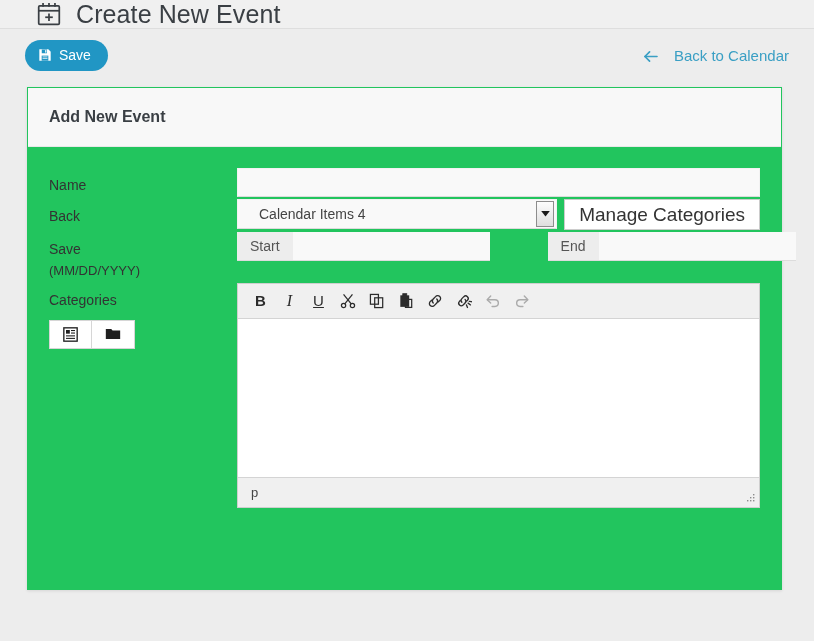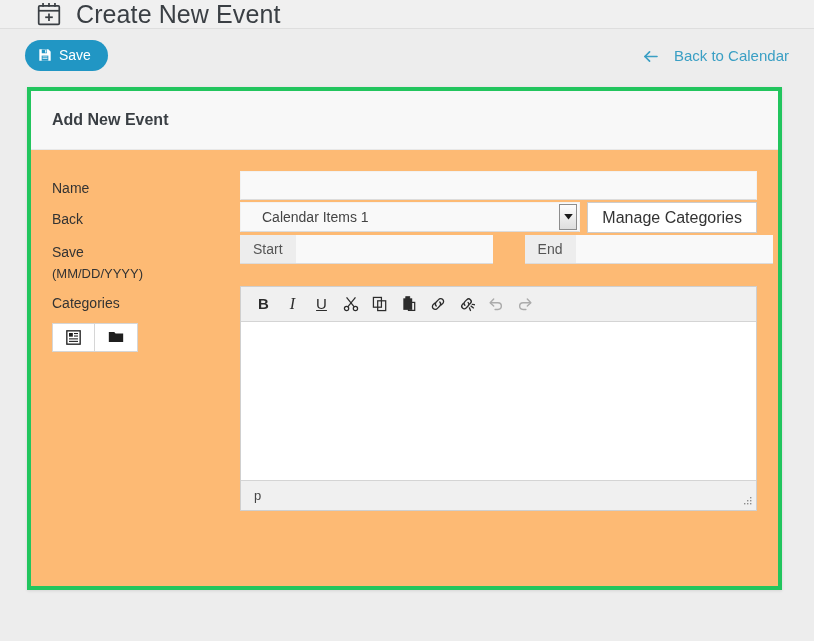--- a/index.html
+++ b/index.html
@@ -63,22 +63,22 @@
     display: inline-flex;
     align-items: center;
     gap: 16px;
     cursor: pointer;
   }
   .back-arrow { width: 15px; height: 13px; display: block; }
 
   
   .card {
     margin: 6px 32px 0 27px;
-    background: #fdba74;
-    border: 4px solid #22c55e;
+    background: #22c55e;
+    border: 1px solid #22c55e;
     box-shadow: 0 1px 3px rgba(0,0,0,.10);
     height: 503px;
   }
   .card-header {
     background: #f8f8f8;
     border-bottom: 1px solid #e8e8e8;
     height: 59px;
     display: flex;
     align-items: center;
     padding-left: 21px;
@@ -146,28 +146,28 @@
     cursor: pointer;
     flex: 0 0 auto;
   }
   .select-arrow-btn svg { display: block; }
   .btn-manage {
     flex: 0 0 auto;
     height: 31px;
     background: #ffffff;
     border: 1px solid #cccccc;
     padding: 0 14px;
-    font-size: 16px;
+    font-size: 19px;
     font-family: "Liberation Sans", sans-serif;
     color: #333;
     cursor: pointer;
   }
 
   
-  .dates-row { display: flex; gap: 32px; }
+  .dates-row { display: flex; gap: 58px; }
   .input-group {
     display: flex;
     flex: 1 1 0;
     height: 29px;
     border-bottom: 1px solid #dcdcdc;
     background: #f9f9f9;
   }
   .input-group-addon {
     background: #ededed;
     color: #555;
@@ -313,21 +313,21 @@
       <div class="form-control-area">
         <input class="txt-input" type="text" value="" style="">
       </div>
     </div>
 
     <div class="form-row">
       <div class="form-label">Back</div>
       <div class="form-control-area">
         <div class="type-row">
           <div class="select-wrap">
-            <span class="select-value">Calendar Items 1</span>
+            <span class="select-value">Calendar Items 4</span>
             <span class="select-arrow-btn">
               <svg viewBox="0 0 10 7" width="9" height="6" fill="#1a1a1a">
                 <polygon points="0,0 10,0 5,6.5"></polygon>
               </svg>
             </span>
           </div>
           <button class="btn-manage">Manage Categories</button>
         </div>
       </div>
     </div>

